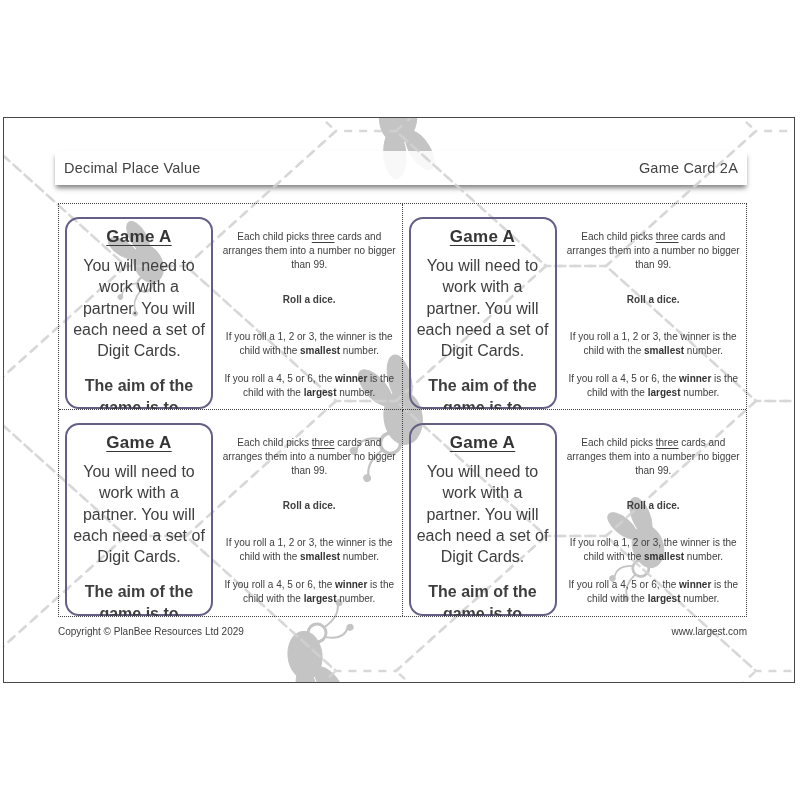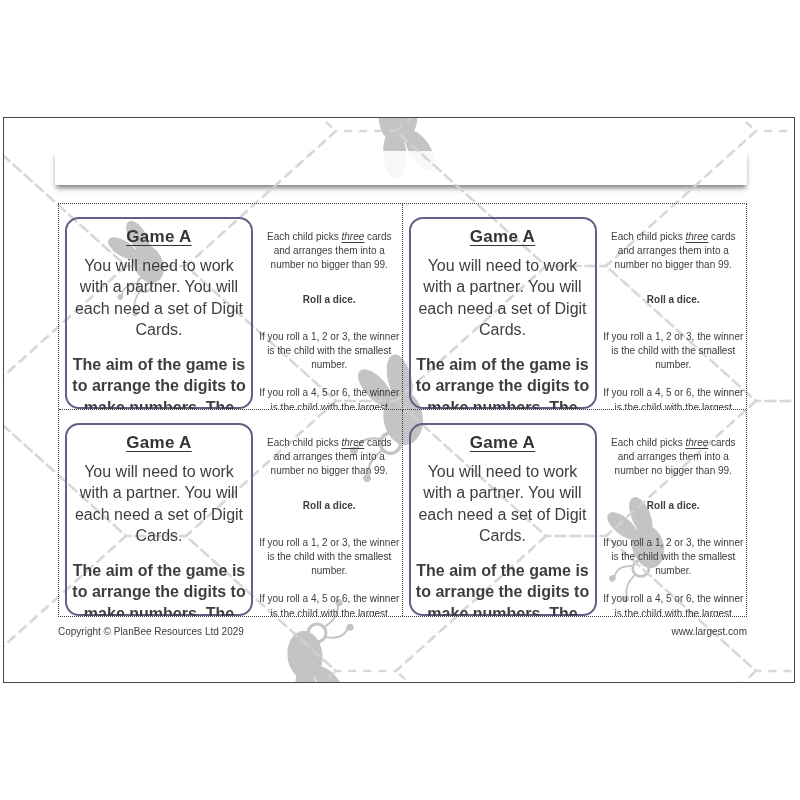--- a/index.html
+++ b/index.html
@@ -35,38 +35,38 @@
     border:1px dotted #3f3f3f;z-index:3;
     display:grid;grid-template-columns:1fr 1fr;grid-template-rows:1fr 1fr;
     box-sizing:border-box;
   }
   .quadrant{box-sizing:border-box;display:flex;overflow:hidden;}
   .quadrant:nth-child(1){border-right:1px dotted #3f3f3f;border-bottom:1px dotted #3f3f3f;}
   .quadrant:nth-child(2){border-bottom:1px dotted #3f3f3f;}
   .quadrant:nth-child(3){border-right:1px dotted #3f3f3f;}
   
   .game-card{
-    flex:none;width:188px;min-height:181px;margin:13px 0 0 6px;
+    flex:none;width:148px;min-height:181px;margin:13px 0 0 6px;
     border:2px solid var(--card-border,#665e86);border-radius:14px;
     padding:7px 4px;box-sizing:border-box;text-align:center;background:transparent;
   }
   .card-title{
     font-size:17px;font-weight:600;letter-spacing:.3px;color:#353535;
     text-decoration:underline;text-underline-offset:3px;margin:1px 0 8px;
   }
   .card-p{margin:0 0 14px;font-size:16px;line-height:1.33;}
   .card-p:last-child{margin-bottom:0;font-weight:bold;}
   
   .instructions{flex:1;padding:26px 2px 0 6px;text-align:center;}
   .instructions p{margin:0 auto;font-size:10px;line-height:1.42;max-width:180px;}
   .instructions .p1{margin-bottom:20px;}
   .instructions .roll{margin-bottom:23px;font-weight:bold;}
   .instructions .p3{margin-bottom:14px;}
-  .instructions b{font-weight:400;color:#343434;}
-  .instructions .u{text-decoration:underline;text-underline-offset:2px;font-style:italic;}
+  .instructions b{font-weight:700;color:#343434;}
+  .instructions .u{text-decoration:underline;text-underline-offset:2px;}
   
   .footer{
     position:absolute;left:54px;top:508px;width:689px;z-index:3;
     display:flex;justify-content:space-between;font-size:10px;color:#3c3c3c;
   }
 </style>
 </head>
 <body>
 
 <div class="page">
@@ -108,20 +108,24 @@
       <use href="#hex" x="152" y="283"></use>
         <use href="#hex" x="572" y="283"></use>
       <use href="#hex" x="-58" y="418"></use>
         <use href="#hex" x="362" y="418"></use>
         <use href="#hex" x="782" y="418"></use>
       <use href="#hex" x="152" y="553"></use>
         <use href="#hex" x="572" y="553"></use>
     </g>
   </svg>
 
+  <div class="header-text">
+    <span>Decimal Place Value</span>
+    <span>Game Card 2A</span>
+  </div>
 
   <div class="cut-grid">
   <div class="quadrant">
     <div class="game-card">
       <div class="card-title">Game A</div>
       <p class="card-p">You will need to work with a partner. You will each need a set of Digit Cards.</p>
       <p class="card-p">The aim of the game is to arrange the digits to make numbers. The challenge is to guess whether you need to make the number big or small!</p>
     </div>
     <div class="instructions">
       <p class="p1"><span>Each child picks </span><span class="u">three</span><span> cards and arranges them into a number no bigger than 99.</span></p>

